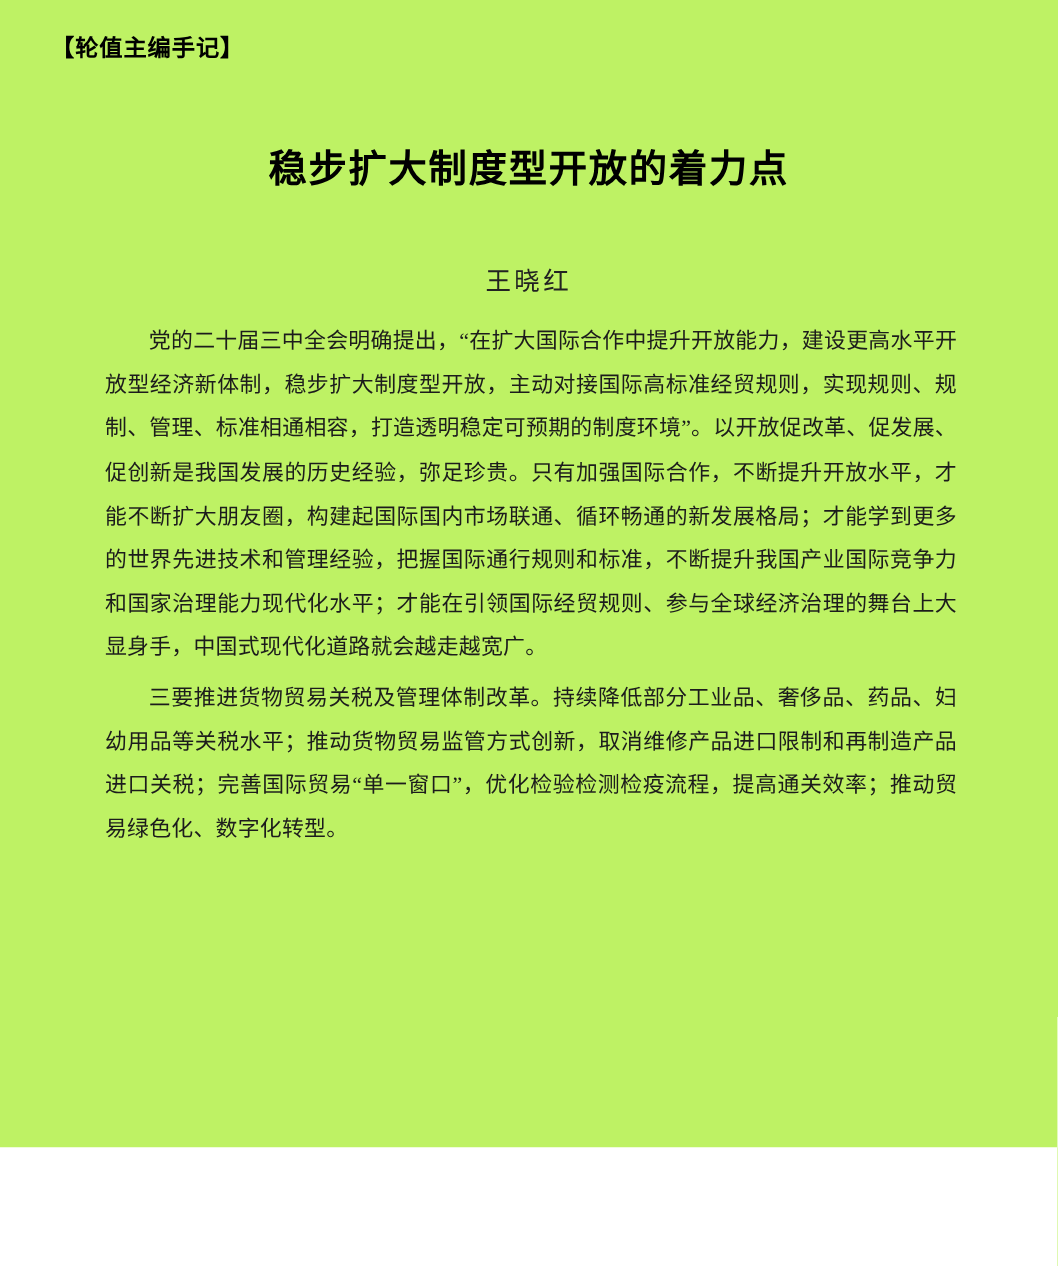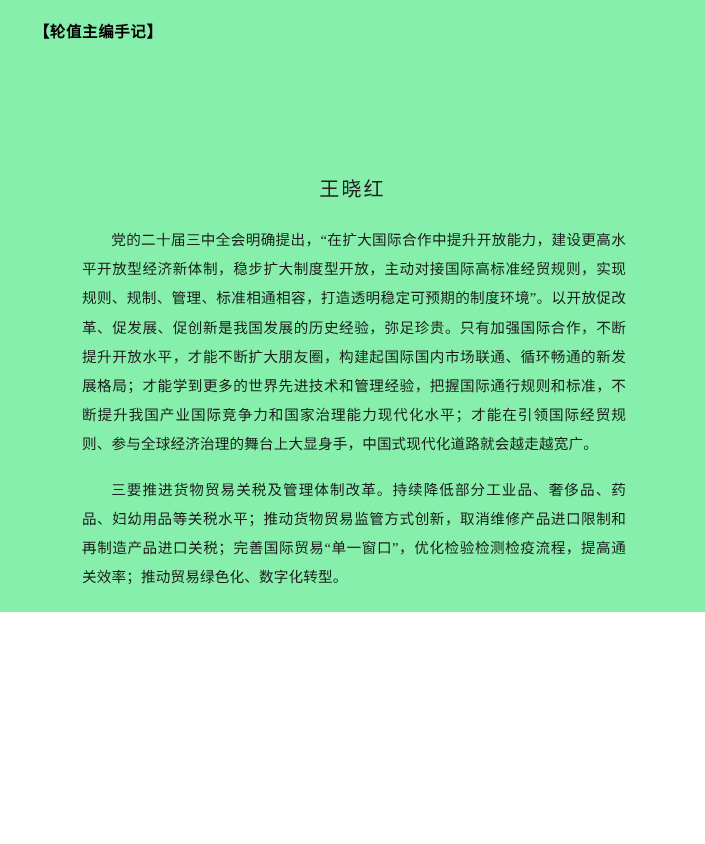--- a/index.html
+++ b/index.html
@@ -5,22 +5,22 @@
 <style>
   html, body {
     margin: 0;
     padding: 0;
     background: #ffffff;
   }
 
   .page {
     position: relative;
     width: 705px;
-    height: 612px;
-    background: #86efac;
+    height: 765px;
+    background: #bef264;
     overflow: hidden;
     box-sizing: border-box;
     font-family: "Liberation Serif", "DejaVu Serif", serif;
     color: #1a1a1a;
   }
 
   
   .category-tag {
     position: absolute;
     left: 34px;
@@ -52,35 +52,35 @@
     margin: 0;
   }
 
   .byline {
     position: absolute;
     left: 0;
     top: 173px;
     width: 705px;
     text-align: center;
     font-family: "Liberation Serif", "DejaVu Serif", serif;
-    font-size: 20px;
+    font-size: 17px;
     letter-spacing: 2.2px;
     color: #222222;
   }
 
   
   .body-column {
     position: absolute;
     left: 66px;
     top: 210px;
     width: 576px;
   }
 
   .body-paragraph {
-    margin: 16px;
+    margin: 4px;
     font-family: "Liberation Serif", "DejaVu Serif", serif;
     font-size: 14.6px;
     line-height: 29.2px;
     text-align: justify;
     text-justify: inter-character;
     text-indent: 2em;
     letter-spacing: 0.15px;
     color: #1c1c1c;
     word-break: break-all;
   }
@@ -97,20 +97,23 @@
     color: #1c1c1c;
   }
 </style>
 </head>
 <body>
 
 <div class="page">
 
   <div class="category-tag">【轮值主编手记】</div>
 
+  <div class="title-block">
+    <h1 class="doc-title">稳步扩大制度型开放的着力点</h1>
+  </div>
 
   <div class="byline">王晓红</div>
 
   <div class="body-column">
     <p class="body-paragraph">党的二十届三中全会明确提出，“在扩大国际合作中提升开放能力，建设更高水平开放型经济新体制，稳步扩大制度型开放，主动对接国际高标准经贸规则，实现规则、规制、管理、标准相通相容，打造透明稳定可预期的制度环境”。以开放促改革、促发展、促创新是我国发展的历史经验，弥足珍贵。只有加强国际合作，不断提升开放水平，才能不断扩大朋友圈，构建起国际国内市场联通、循环畅通的新发展格局；才能学到更多的世界先进技术和管理经验，把握国际通行规则和标准，不断提升我国产业国际竞争力和国家治理能力现代化水平；才能在引领国际经贸规则、参与全球经济治理的舞台上大显身手，中国式现代化道路就会越走越宽广。</p>
     <p class="body-paragraph">三要推进货物贸易关税及管理体制改革。持续降低部分工业品、奢侈品、药品、妇幼用品等关税水平；推动货物贸易监管方式创新，取消维修产品进口限制和再制造产品进口关税；完善国际贸易“单一窗口”，优化检验检测检疫流程，提高通关效率；推动贸易绿色化、数字化转型。</p>
 
   </div>
 
 

